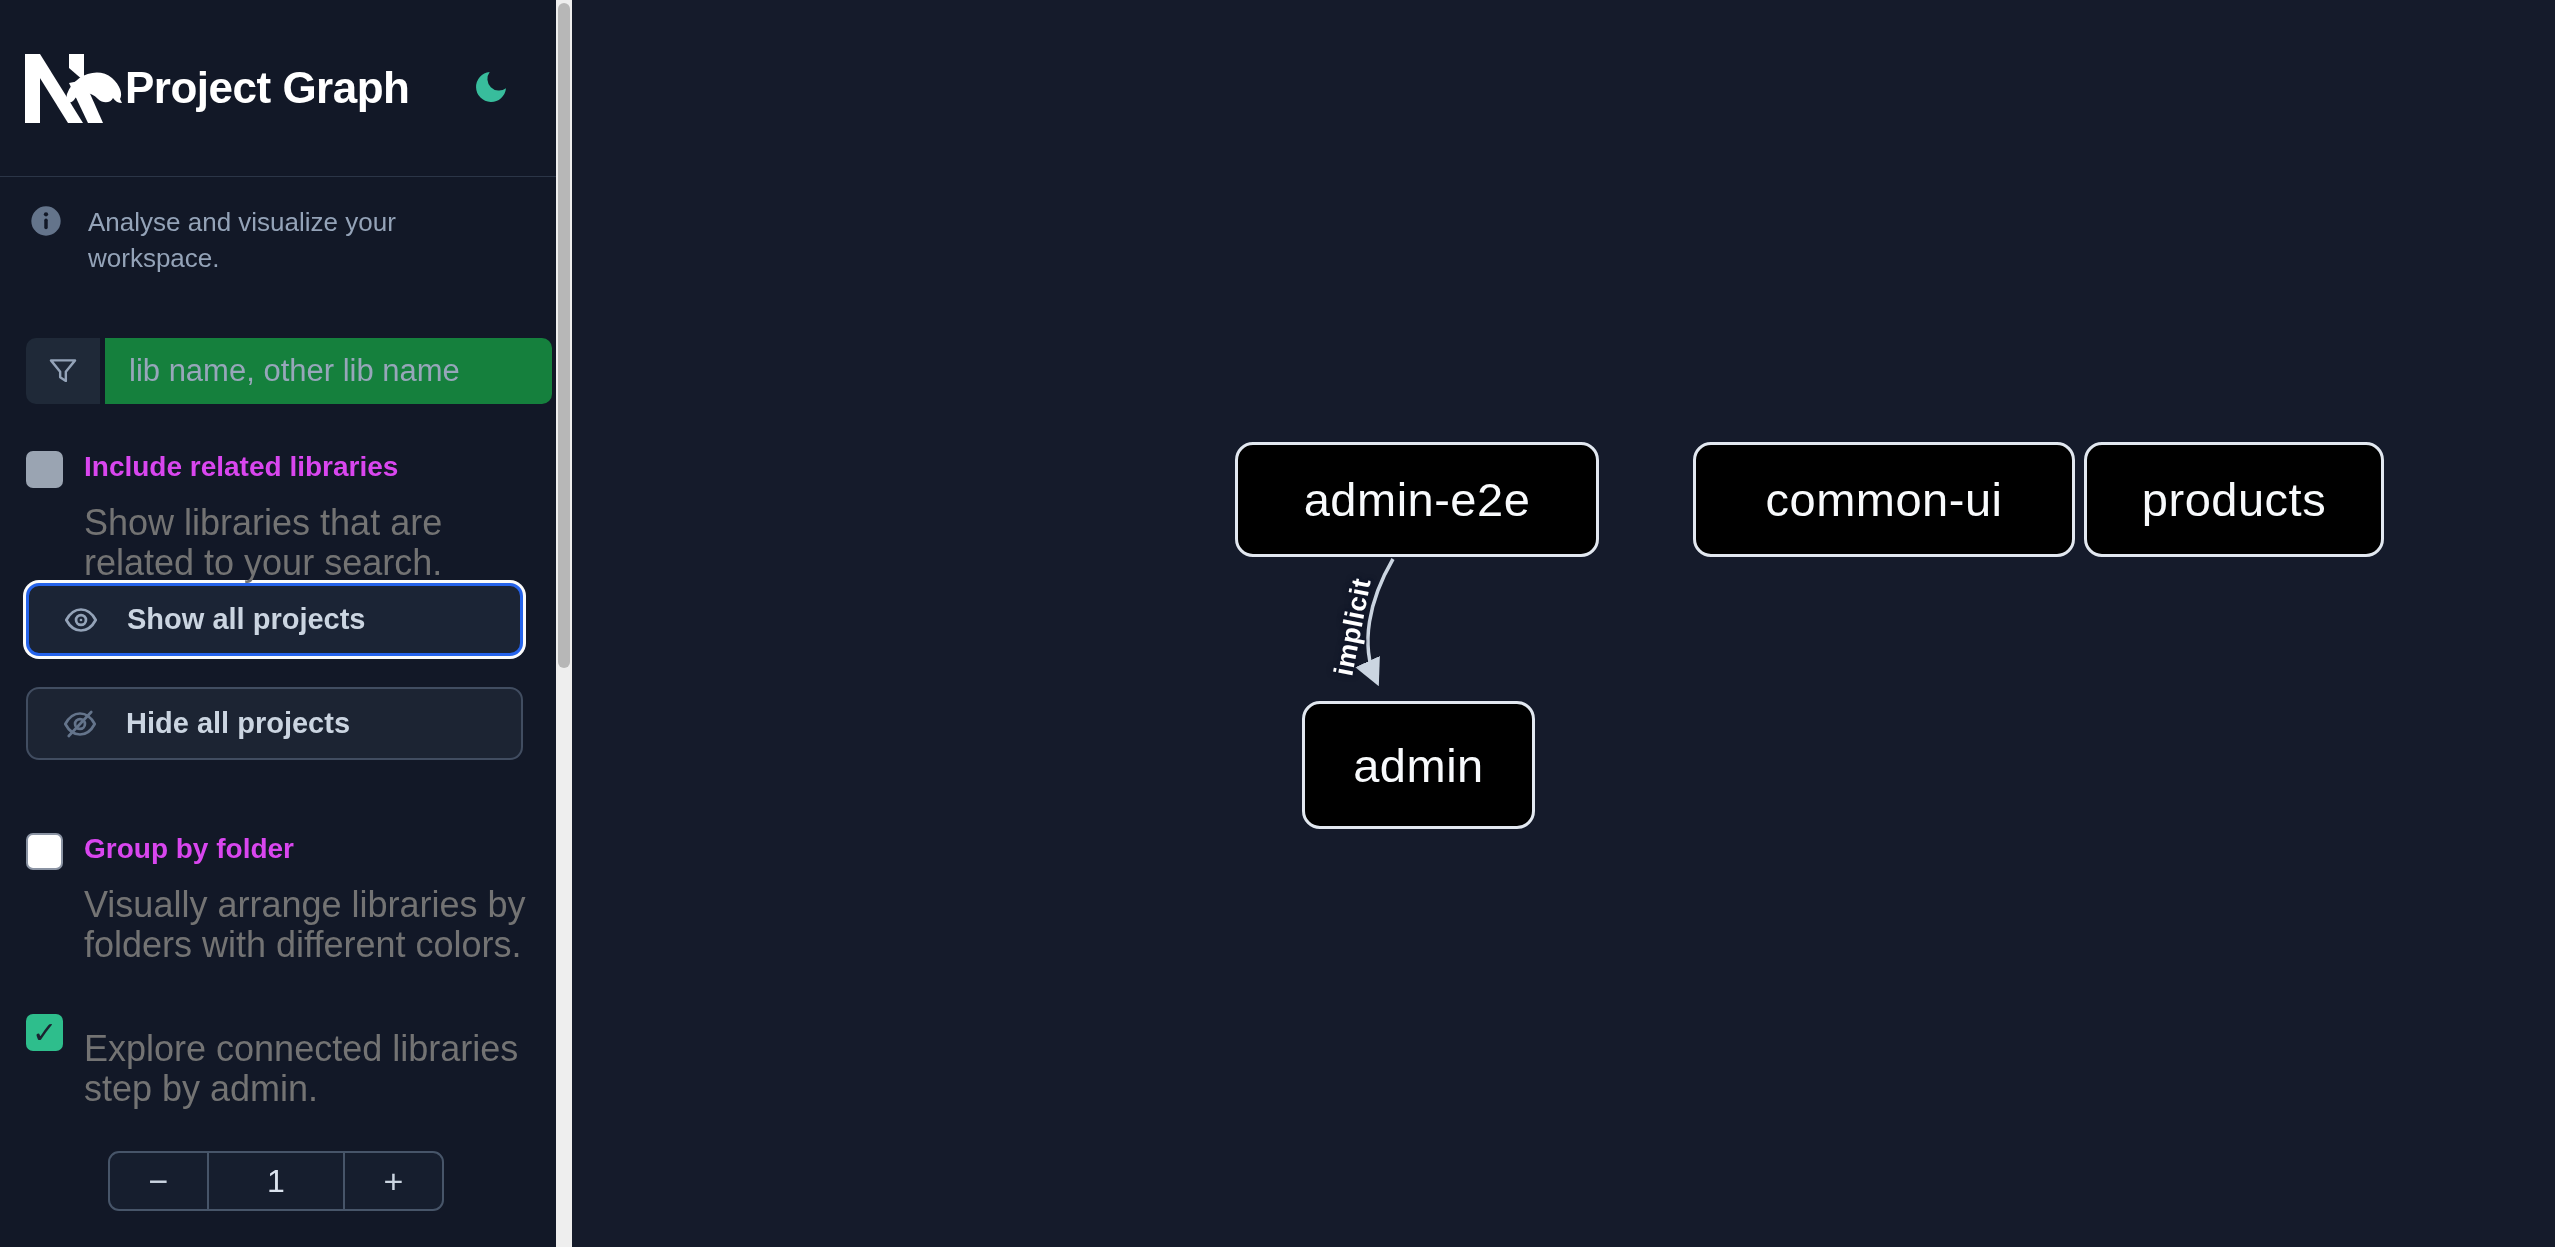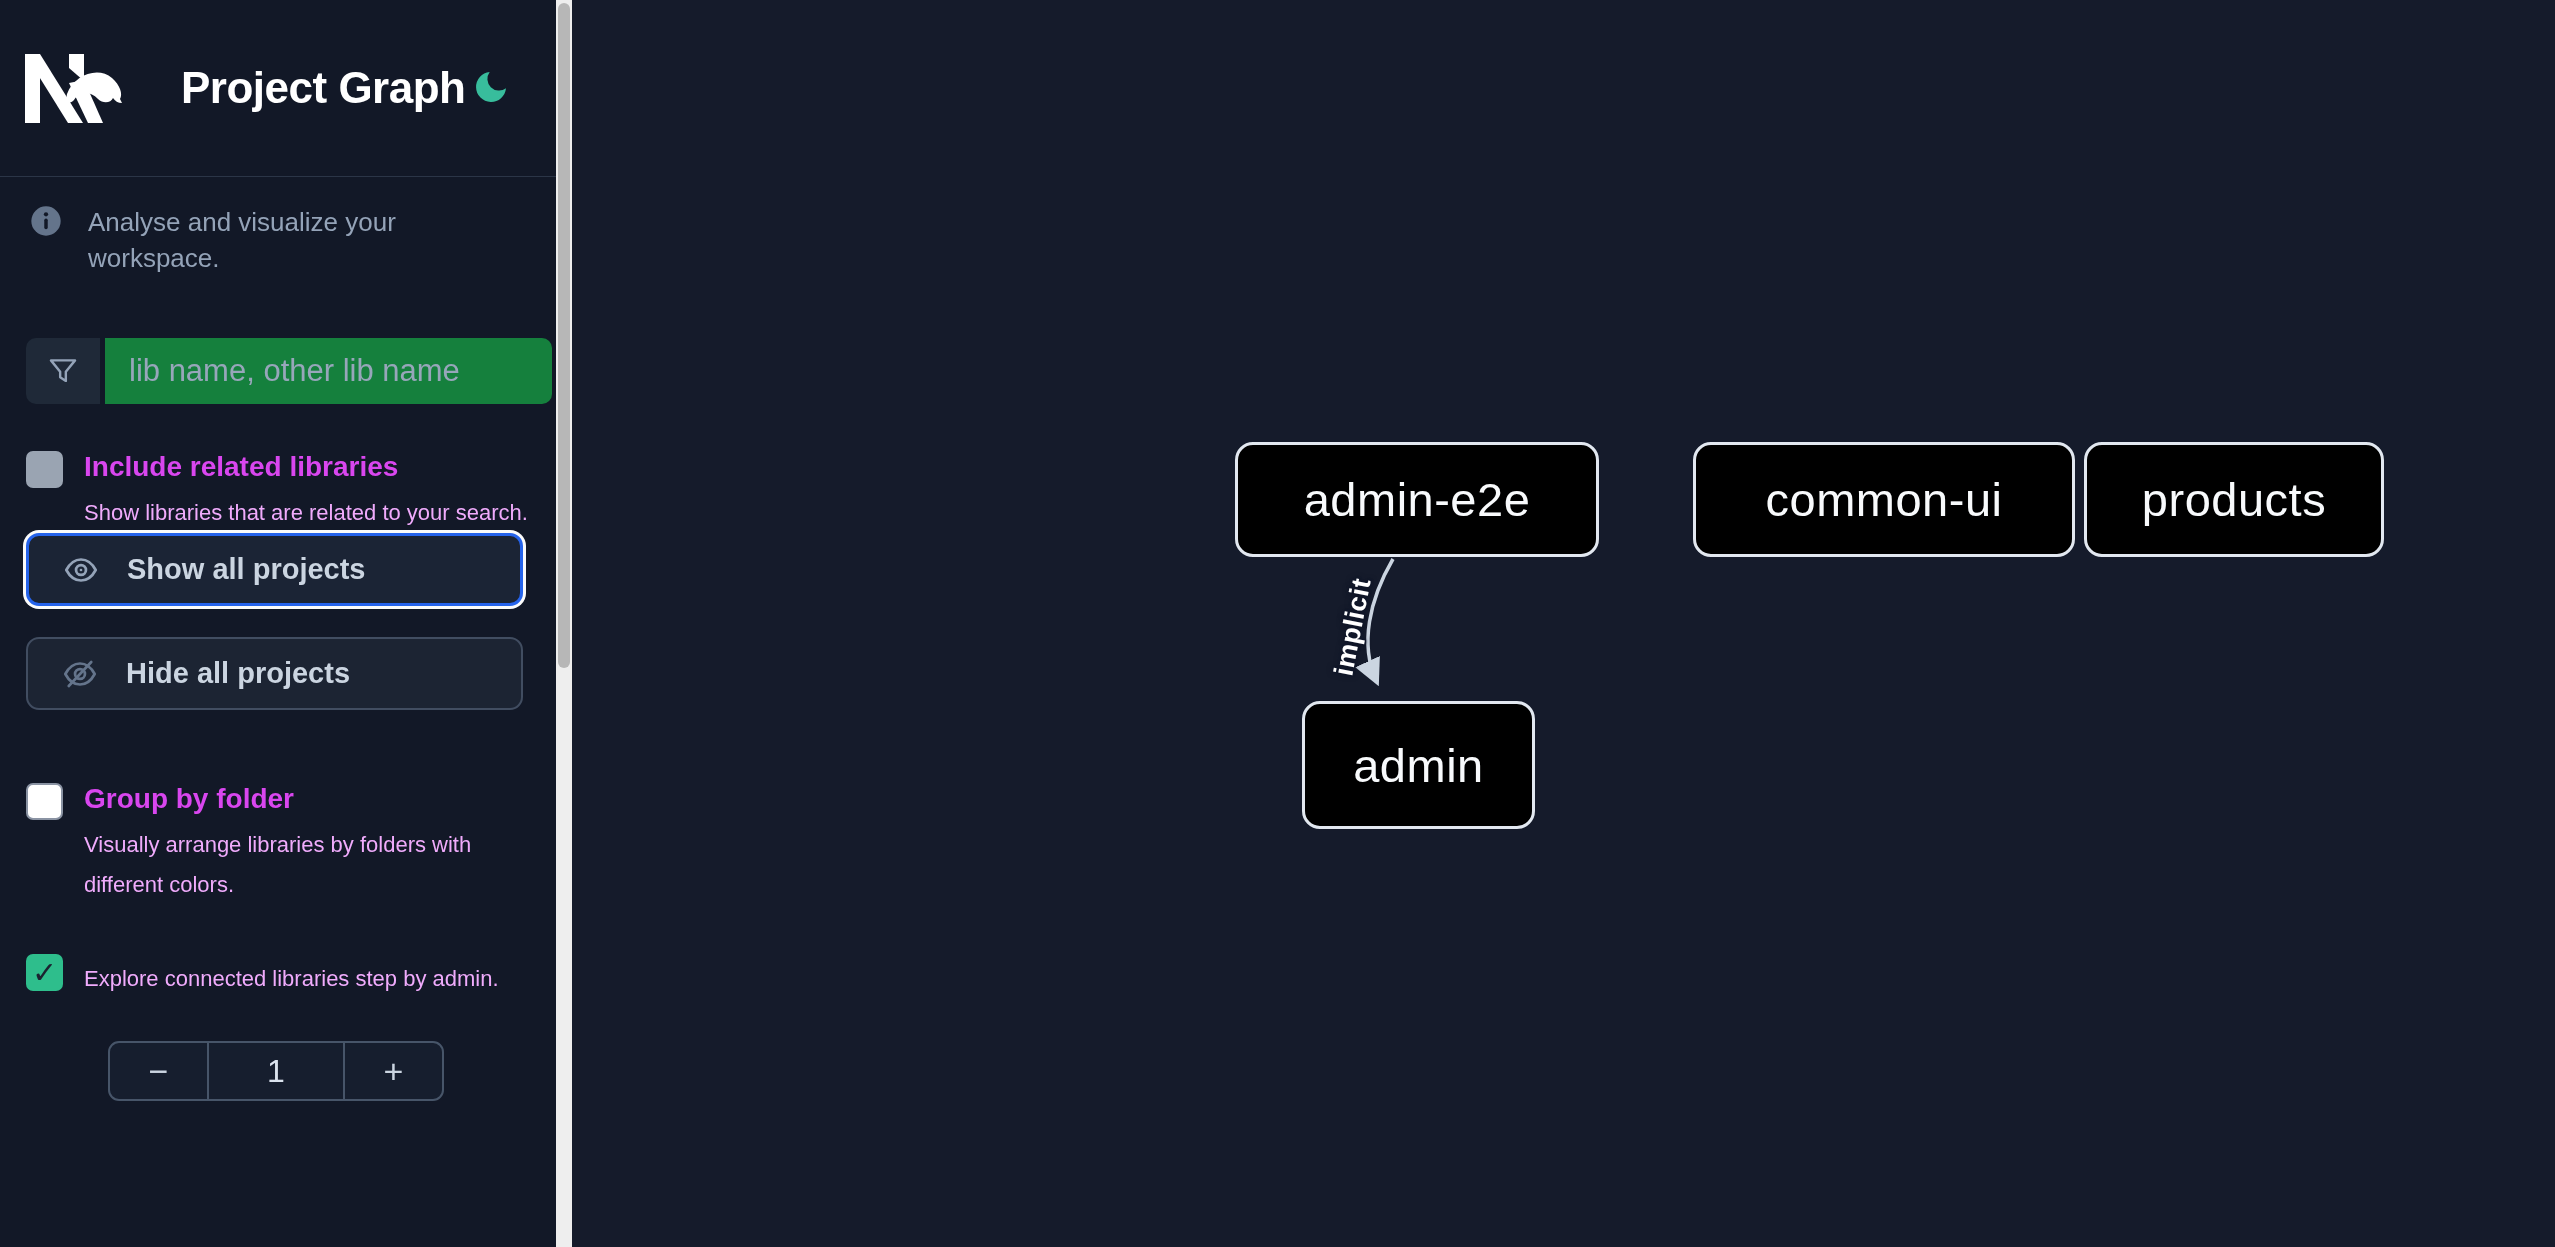--- a/index.html
+++ b/index.html
@@ -15,21 +15,21 @@
     position: absolute; left: 0; top: 0; width: 556px; height: 1247px;
     background: #121827; color: #cbd5e1;
   }
   .sb-header {
     height: 177px; display: flex; align-items: center;
     padding: 0 25px; border-bottom: 1px solid #2b3547;
   }
   .nx-logo { width: 100px; height: 70px; flex: 0 0 auto; }
   .sb-title {
     font-size: 44px; font-weight: 700; color: #ffffff;
-    margin-left: 56px; letter-spacing: -0.5px; flex: 1 1 auto;
+    letter-spacing: -0.5px; flex: 1 1 auto;
   }
   .theme-btn { width: 44px; height: 44px; background: none; border: none; cursor: pointer; margin-right: 18px; }
   .theme-btn svg { width: 40px; height: 40px; }
 
   .info-row {
     display: flex; align-items: flex-start; gap: 26px;
     padding: 26px 26px 0 30px;
   }
   .info-icon { width: 32px; height: 32px; flex: 0 0 auto; margin-top: 2px; }
   .tagline { font-size: 26px; color: #94a3b8; line-height: 36px; padding-top: 1px; }
@@ -60,21 +60,21 @@
   .cbx.grey  { background: #9aa4b2; }
   .cbx.white { background: #ffffff; border: 2px solid #8a93a3; }
   .cbx.green { background: #2ebe8c; }
   .cbx.green::after {
     content: "✓"; position: absolute; left: 0; top: 0; width: 100%; height: 100%;
     display: flex; align-items: center; justify-content: center;
     color: #1b2330; font-size: 30px; font-weight: 700;
   }
   .opt-text { margin-left: 21px; width: 455px; }
   .opt-label { font-size: 28px; font-weight: 700; color: #d946ef; line-height: 37px; cursor: pointer; }
-  .opt-desc  { font-size: 22px; color: #f0abfc; line-height: 40px; margin-top: 8px; }
+  .opt-desc  { font-size: 36px; color: #737373; line-height: 40px; margin-top: 18px; }
 
   .row-include   { margin-top: 44px; }
   .row-group     { margin-top: 70px; }
   .row-proximity { margin-top: 46px; }
 
   .sb-btn {
     display: flex; align-items: center; gap: 28px;
     width: 497px; height: 73px; margin: 0 0 0 26px;
     background: #1c2433; border: 2px solid #414d61; border-radius: 13px;
     color: #cbd5e1; font-size: 29px; font-weight: 700;

